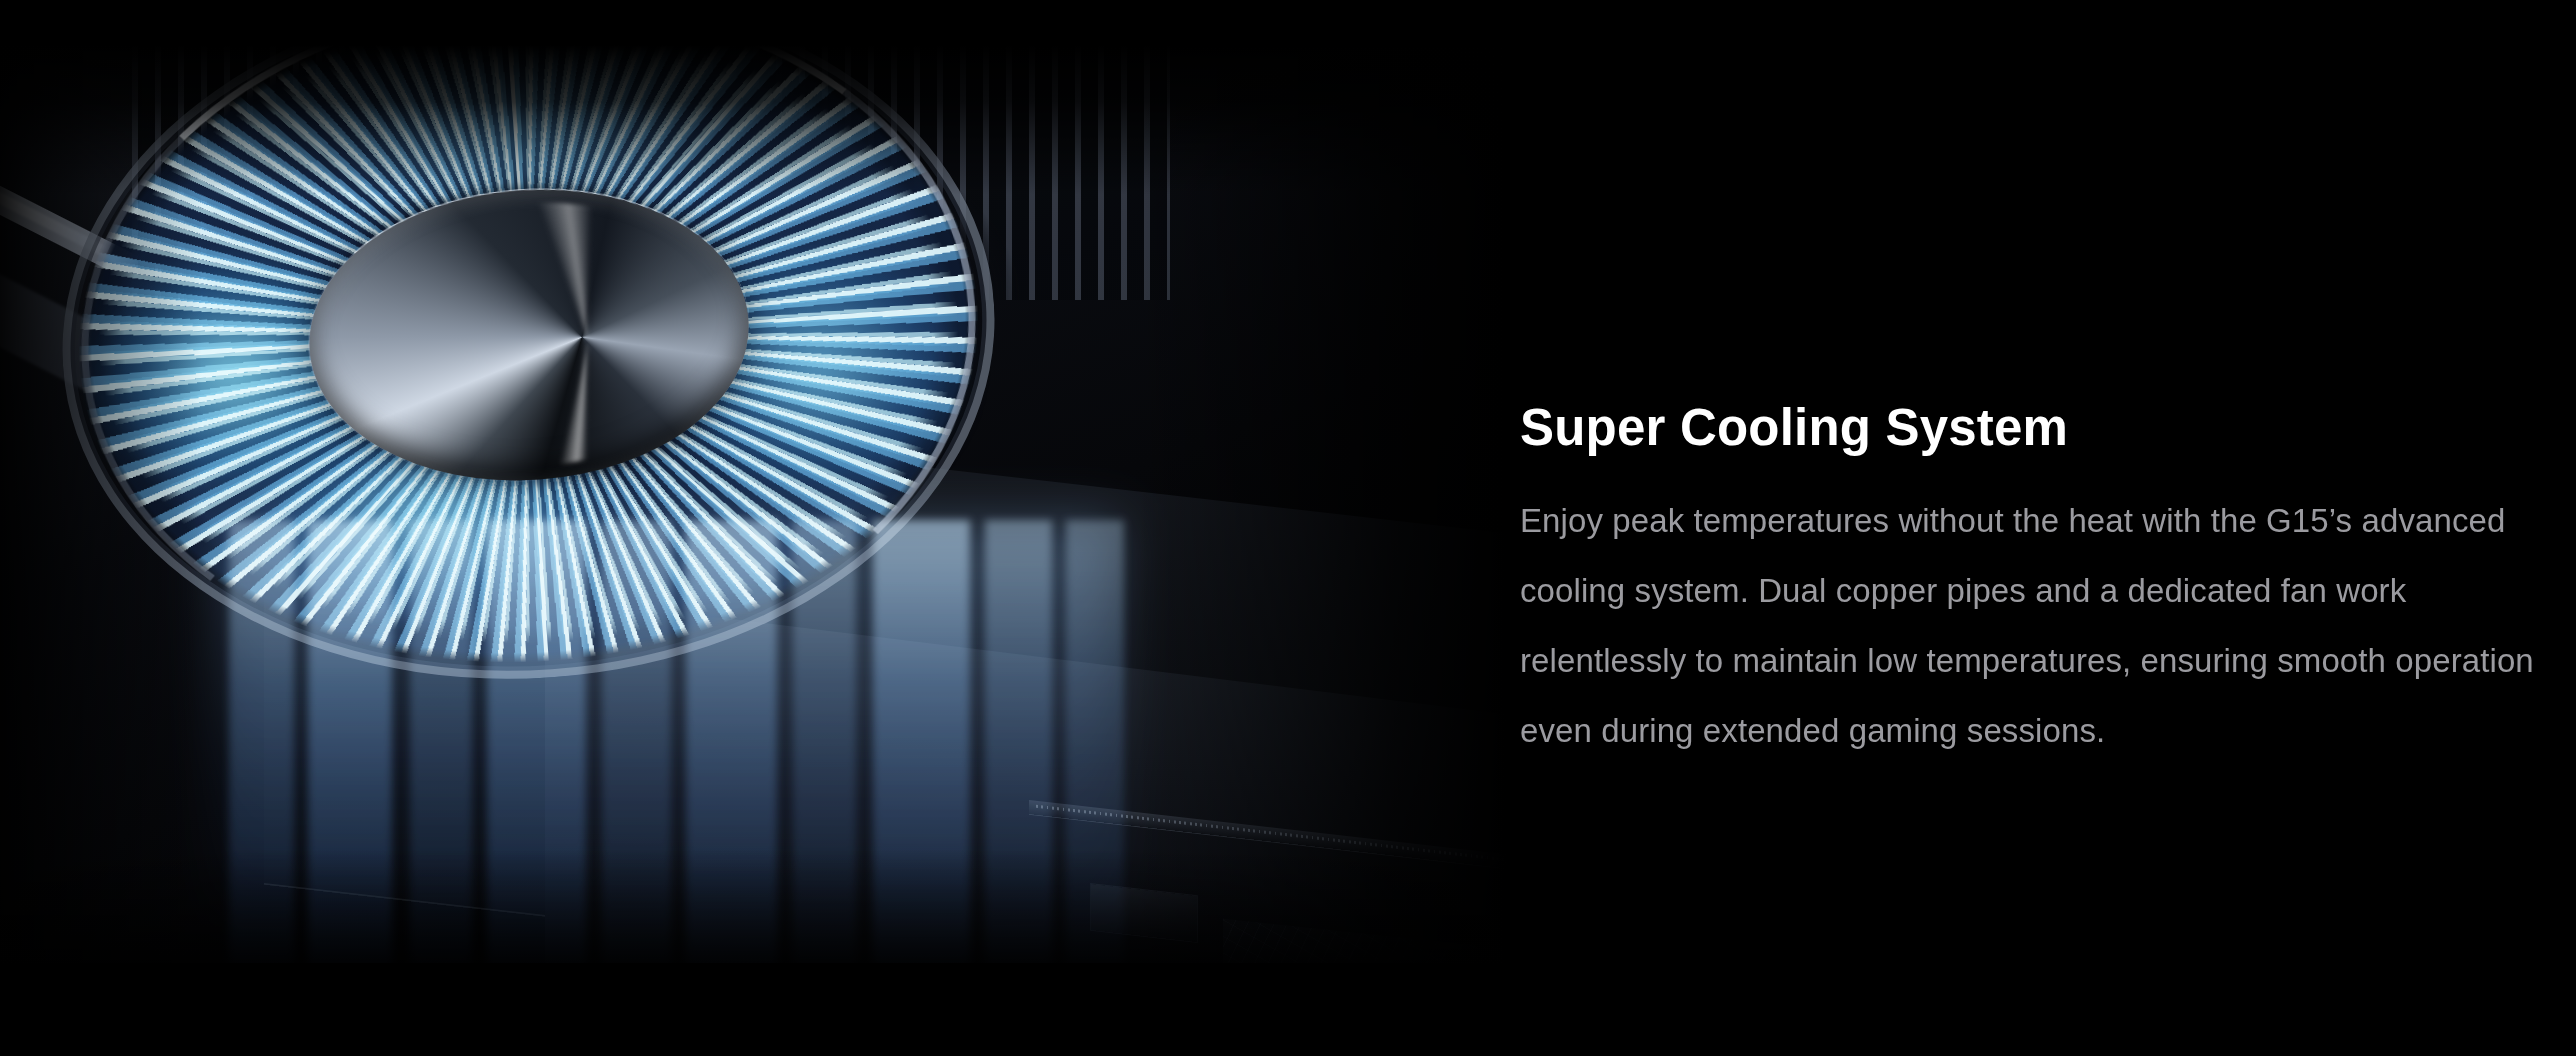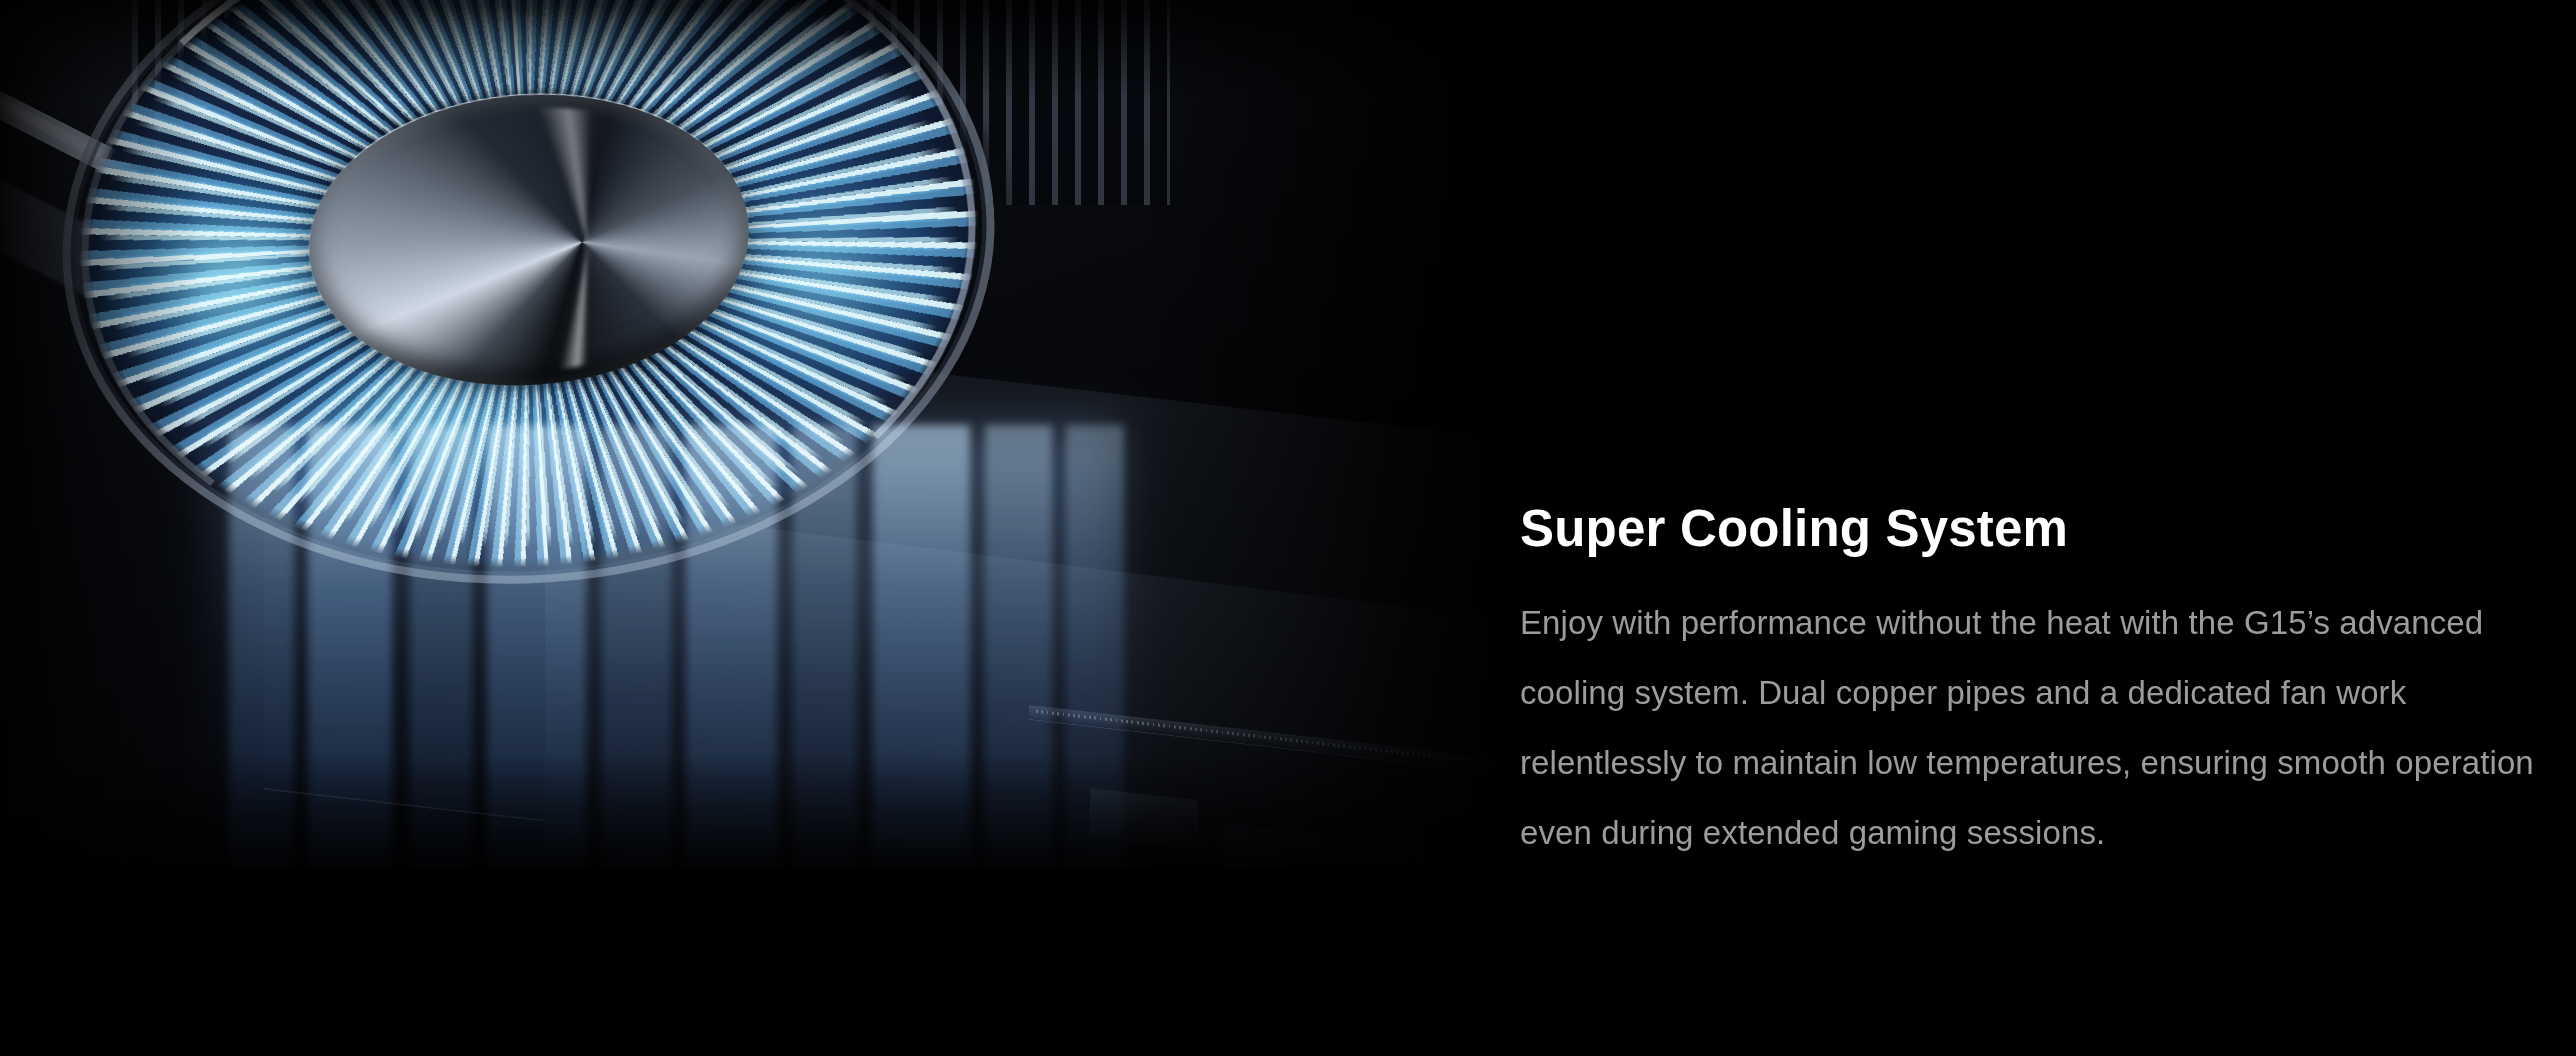--- a/index.html
+++ b/index.html
@@ -10,21 +10,21 @@
     overflow:hidden;
     font-family:"Liberation Sans", sans-serif;
   }
 
   .promo-section {
     position:relative;
     width:2576px; height:868px;
     background:#000000;
     display:flex;
     flex-direction:row;
-    align-items:flex-end;
+    align-items:center;
   }
 
   
   .media-panel {
     position:relative;
     width:1506px; height:1057px;
     flex:0 0 1506px;
     background:#000000;
     overflow:hidden;
   }
@@ -393,18 +393,18 @@
       <div class="vignette-top"></div>
       <div class="vignette-left"></div>
       <div class="vignette-right"></div>
       <div class="vignette-bottom"></div>
     </div>
   </div>
 
   <div class="copy-panel">
     <div class="copy-inner">
       <h2 class="headline">Super Cooling System</h2>
-      <p class="body-copy">Enjoy with performance without the heat with the G15’s advanced cooling system. Dual copper pipes and a dedicated fan work relentlessly to maintain low temperatures, ensuring smooth operation even during extended gaming sessions.</p>
+      <p class="body-copy">Enjoy peak temperatures without the heat with the G15’s advanced cooling system. Dual copper pipes and a dedicated fan work relentlessly to maintain low temperatures, ensuring smooth operation even during extended gaming sessions.</p>
     </div>
   </div>
 
 </div>
 
 
 </body></html>

